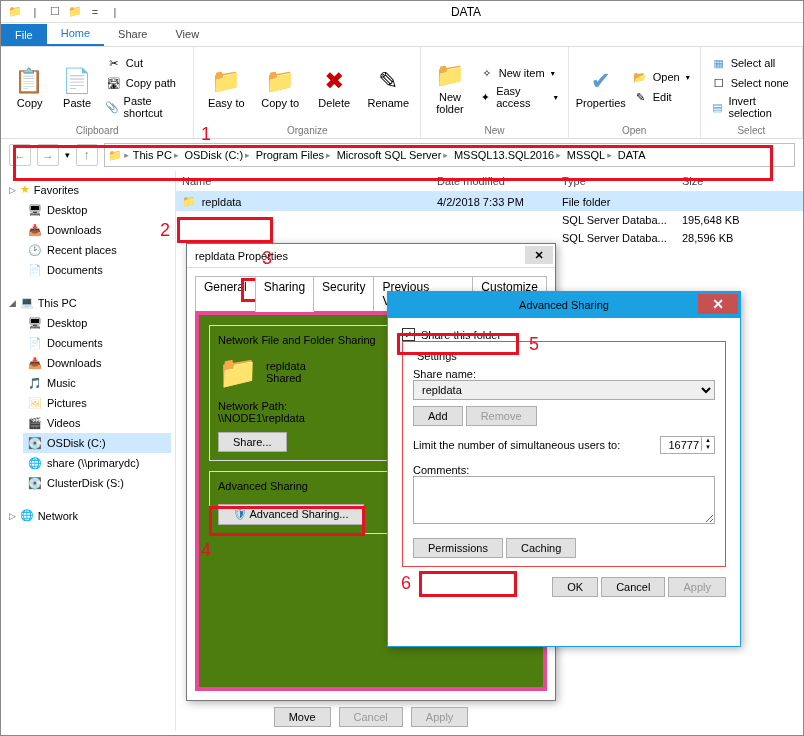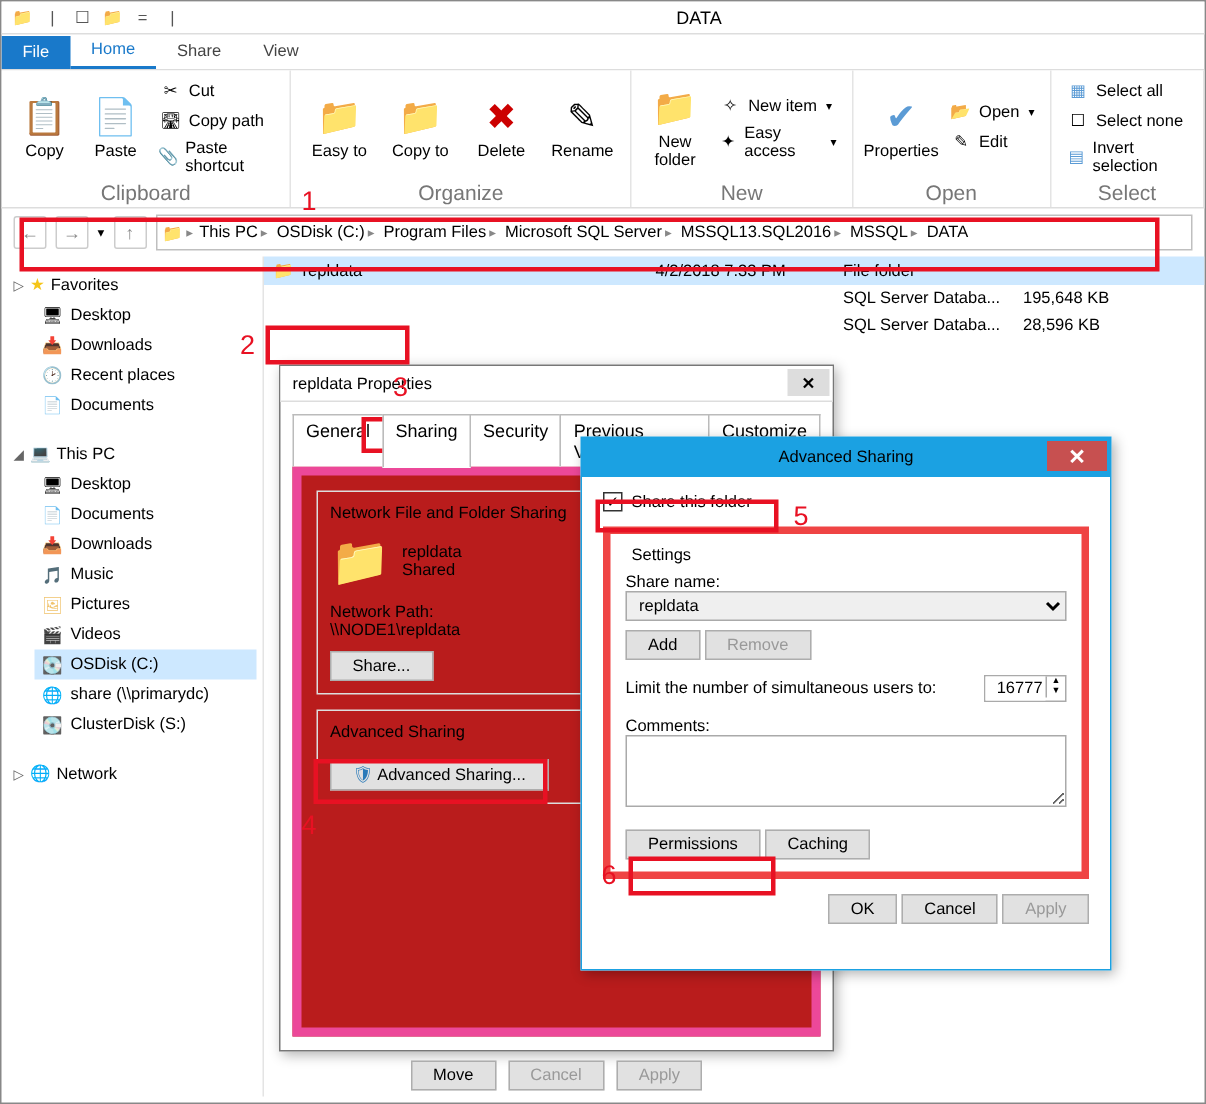--- a/index.html
+++ b/index.html
@@ -7,21 +7,21 @@
 .titlebar{height:22px;background:#fff;border-bottom:1px solid #ddd;display:flex;align-items:center}
 .titlebar .icons{display:flex;gap:4px;padding:0 6px;align-items:center}
 .titlebar .icons span{width:16px;height:16px;display:inline-flex;align-items:center;justify-content:center;color:#555}
 .titlebar .title{flex:1;text-align:center;font-size:12px}
 .ribbon-tabs{height:24px;display:flex;align-items:flex-end;border-bottom:1px solid #ddd}
 .file-tab{background:#1979ca;color:#fff;padding:4px 14px;height:22px;display:flex;align-items:center}
 .tab{padding:4px 14px;height:24px;display:flex;align-items:center;color:#444;cursor:pointer}
 .tab.active{color:#1979ca;border-bottom:2px solid #1979ca}
 .ribbon{height:92px;background:#fff;border-bottom:1px solid #ddd;display:flex}
 .group{border-right:1px solid #e4e4e4;padding:4px 8px 2px 8px;display:flex;flex-direction:column;justify-content:space-between}
-.group-label{text-align:center;color:#777;font-size:14px;padding-top:2px}
+.group-label{text-align:center;color:#777;font-size:10px;padding-top:2px}
 .group-body{display:flex;gap:6px;flex:1}
 .big-btn{display:flex;flex-direction:column;align-items:center;justify-content:center;width:48px;cursor:pointer}
 .big-btn .ic{width:32px;height:32px;display:flex;align-items:center;justify-content:center;font-size:24px}
 .big-btn .lbl{font-size:11px;text-align:center;line-height:12px}
 .small-list{display:flex;flex-direction:column;gap:2px;justify-content:center}
 .small-item{display:flex;align-items:center;gap:4px;cursor:pointer;padding:1px 2px}
 .small-item .ic{width:16px;height:16px;display:inline-flex;align-items:center;justify-content:center}
 .folder-ic{color:#f0c36d}
 .addr-section{height:32px;display:flex;align-items:center;padding:0 8px;gap:6px}
 .nav-arrow{width:22px;height:22px;border:1px solid #ccc;border-radius:2px;display:flex;align-items:center;justify-content:center;color:#888;font-size:12px}
@@ -51,35 +51,35 @@
 .row .c3{width:120px}
 .row .c4{flex:1}
 .dialog{position:absolute;background:#fff;border:1px solid #777;box-shadow:2px 2px 8px rgba(0,0,0,.3)}
 .dlg-title{background:#fff;height:24px;display:flex;align-items:center;padding:0 8px;border-bottom:1px solid #ddd;position:relative}
 .dlg-close{position:absolute;right:2px;top:2px;width:28px;height:18px;background:#ddd;display:flex;align-items:center;justify-content:center;font-weight:bold;cursor:pointer}
 .prop-dlg{left:185px;top:242px;width:370px;height:458px}
 .prop-tabs{display:flex;padding:8px 8px 0 8px;gap:0}
 .ptab{border:1px solid #bbb;border-bottom:none;padding:3px 8px;background:#fff;font-size:12px;position:relative;cursor:pointer}
 .ptab:not(:first-child){margin-left:-1px}
 .ptab.active{z-index:2;border-bottom:1px solid #fff;margin-bottom:-1px}
-.prop-body{border:6px solid #ec4899;margin:0 8px 8px 8px;height:380px;padding:10px;background:#b91c1c}
+.prop-body{border:4px solid #ec4899;margin:0 8px 8px 8px;height:380px;padding:10px;background:#4d7c0f}
 .fieldset{border:1px solid #ddd;padding:8px;margin-bottom:10px}
 .fieldset-title{font-size:11px;margin-bottom:6px}
 .share-info{display:flex;gap:8px;align-items:center}
 .share-info .fic{width:40px;height:40px;color:#f0c36d;font-size:32px;display:flex;align-items:center;justify-content:center}
 .btn{border:1px solid #adadad;background:#e1e1e1;padding:3px 14px;cursor:pointer;font-size:11px}
 .btn:disabled,.btn.disabled{color:#999}
 .dlg-btns{display:flex;justify-content:center;gap:8px;padding:8px}
 .adv-dlg{left:386px;top:290px;width:354px;height:356px;border:1px solid #1ba1e2}
 .adv-title{background:#1ba1e2;height:26px;display:flex;align-items:center;justify-content:center;color:#000;font-size:12px;position:relative}
 .adv-close{position:absolute;right:2px;top:2px;width:40px;height:20px;background:#c75050;color:#fff;display:flex;align-items:center;justify-content:center;font-weight:bold;cursor:pointer;font-size:14px}
 .adv-body{padding:10px 14px}
 .chk{display:flex;align-items:center;gap:6px}
 .chk-box{width:13px;height:13px;border:1px solid #333;display:flex;align-items:center;justify-content:center;font-size:10px}
-.settings-box{border:5px solid #ef4444;padding:8px 10px;margin-top:10px}
+.settings-box{border:1px solid #ef4444;padding:8px 10px;}
 input[type=text],select,textarea{border:1px solid #aaa;padding:2px 4px;font-size:11px;font-family:inherit}
 .spin{display:inline-flex;border:1px solid #aaa}
 .spin input{border:none;width:40px;text-align:right;padding:2px}
 .spin .sb{display:flex;flex-direction:column}
 .spin .sb span{font-size:6px;padding:0 3px;border-left:1px solid #aaa;cursor:pointer;line-height:7px}
 </style>
 </head>
 <body>
 
 <div class="titlebar">
@@ -324,20 +324,26 @@
     </div>
     <div style="height:12px"></div>
     <div class="tree-head">
         <span class="exp">▷</span>
         <span>🌐</span>
         <span>Network</span>
       </div>
   </div>
 
   <div class="files">
+    <div class="cols">
+      <div class="c1">Name</div>
+      <div class="c2">Date modified</div>
+      <div class="c3">Type</div>
+      <div class="c4">Size</div>
+    </div>
     <div class="row sel">
       <div class="c1">
           <span class="folder-ic">📁</span>
           <span>repldata</span>
         </div>
       <div class="c2">4/2/2018 7:33 PM</div>
       <div class="c3">File folder</div>
       <div class="c4"></div>
     </div>
     <div class="row">

